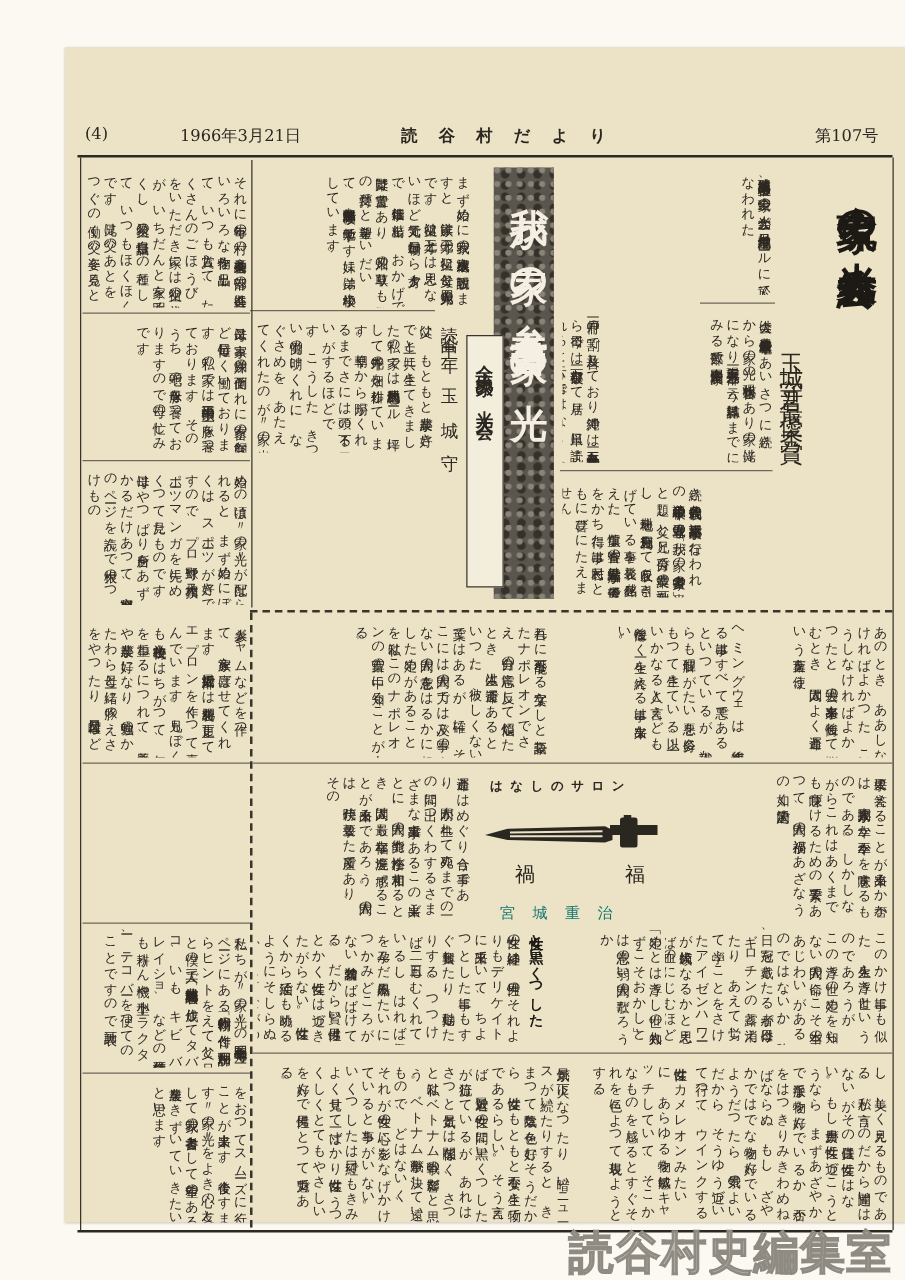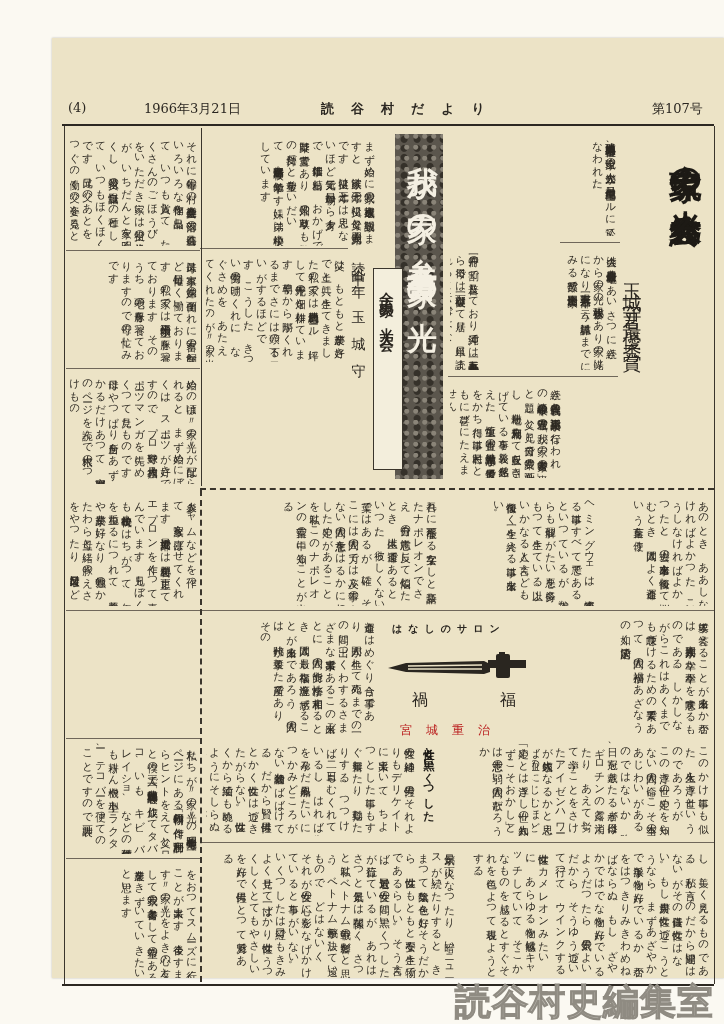--- a/index.html
+++ b/index.html
@@ -19,21 +19,21 @@
   .banner{position:absolute;left:395px;top:134px;width:48px;height:345px;background:#5b564d;
           background-image:radial-gradient(circle at 30% 20%,#8a8478 0 2px,transparent 3px),radial-gradient(circle at 70% 60%,#35312a 0 3px,transparent 4px);
           background-size:9px 11px,13px 9px;}
   .banner-text{writing-mode:vertical-rl;position:absolute;left:6px;top:8px;font-size:30px;color:#f4efe2;letter-spacing:6px;font-weight:bold;}
   .tag{position:absolute;left:373px;top:268px;width:28px;height:200px;background:#f3eedc;border:1.5px solid #3a352c;}
   .tag-text{writing-mode:vertical-rl;position:absolute;left:4px;top:12px;font-size:14px;font-weight:bold;letter-spacing:5px;color:#2a2620;}
   .byline{writing-mode:vertical-rl;position:absolute;font-size:14px;letter-spacing:6px;color:#2a2620;}
   .salon-title{position:absolute;left:392px;top:622px;font-size:10px;font-weight:bold;letter-spacing:6px;font-family:"DejaVu Sans",sans-serif;color:#2a2620;}
   .pen{position:absolute;left:386px;top:652px;width:142px;height:28px;}
   .salon-word{position:absolute;font-size:16px;color:#2a2620;}
-  .salon-author{position:absolute;font-size:12px;letter-spacing:14px;color:#b91c1c;}
+  .salon-author{position:absolute;font-size:12px;letter-spacing:14px;color:#0f766e;}
   .subtitle-bold{writing-mode:vertical-rl;position:absolute;font-size:11px;font-weight:bold;color:#1d1a15;}
   .watermark{position:absolute;left:455px;top:978px;font-size:36px;font-weight:bold;color:#b8b5ad;letter-spacing:1px;-webkit-text-stroke:1px #8f8b82;font-family:"DejaVu Sans",sans-serif;}
 </style>
 </head>
 <body>
 
 <div class="page"></div>
 
 <div class="header">
   <span style="left:6px;">(4)</span>

